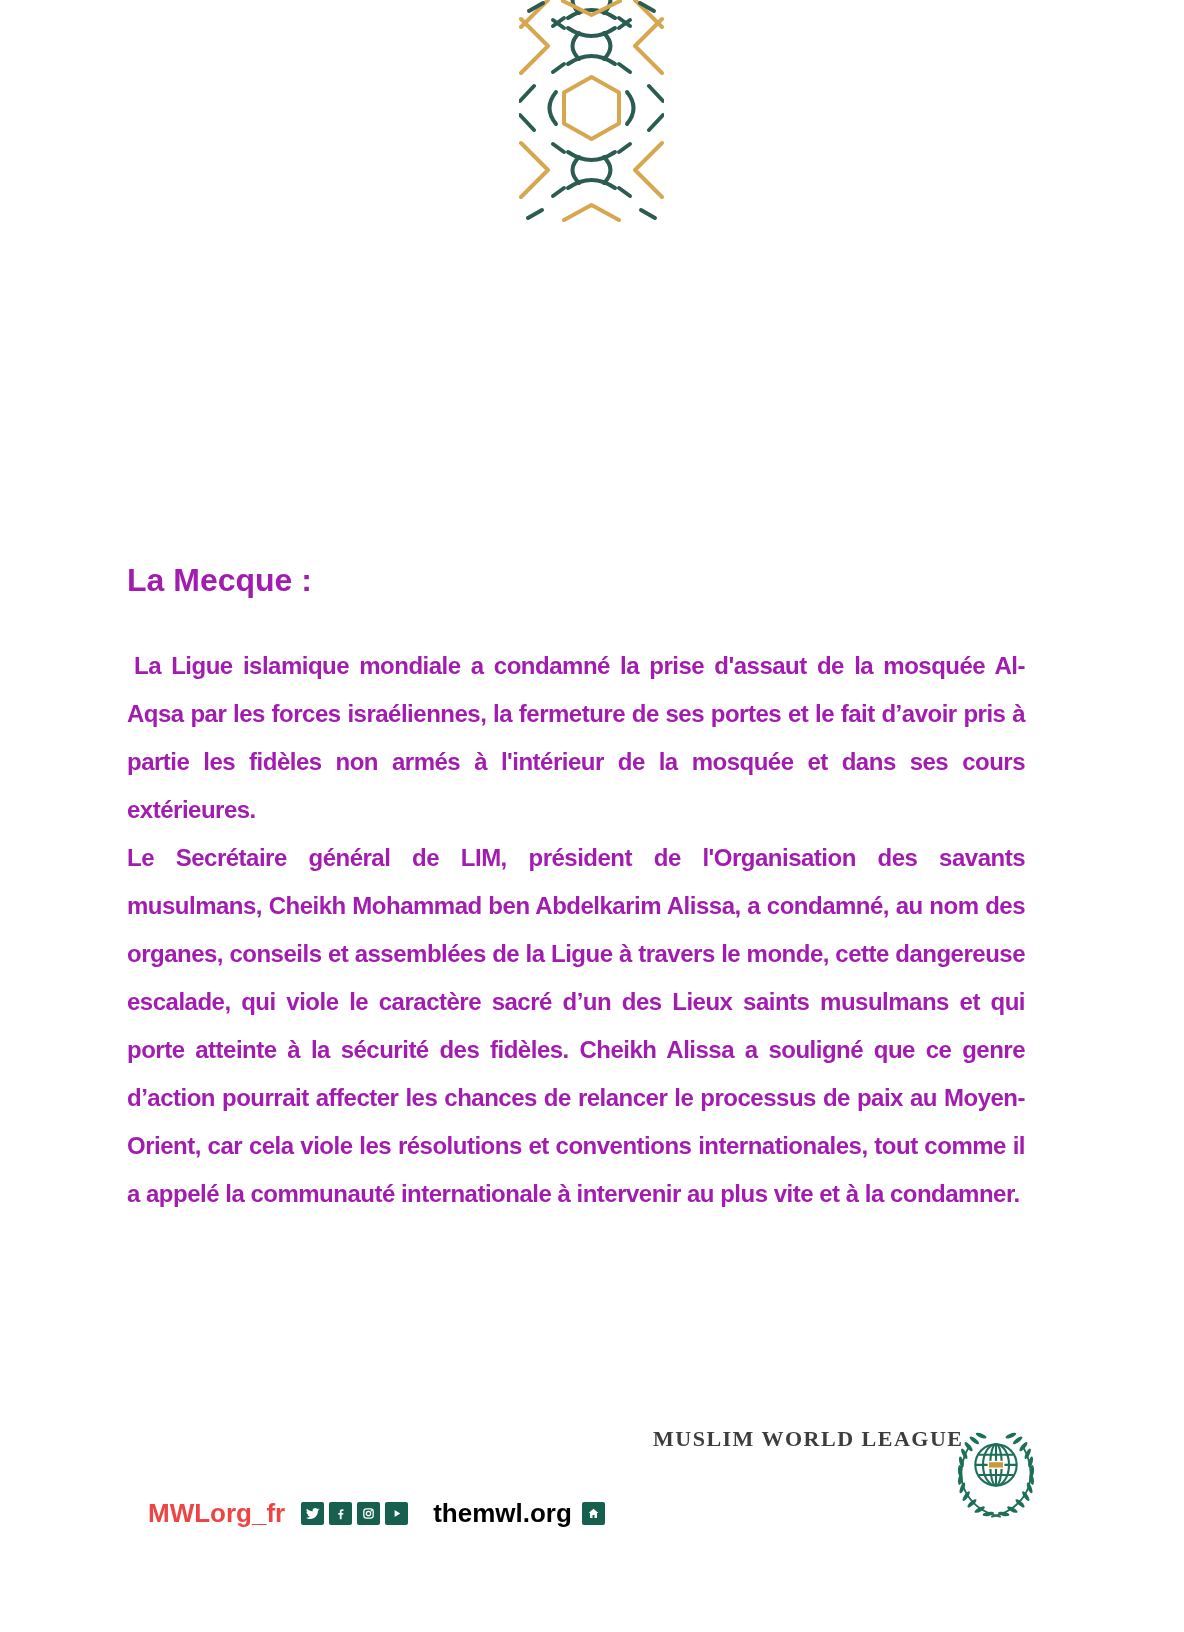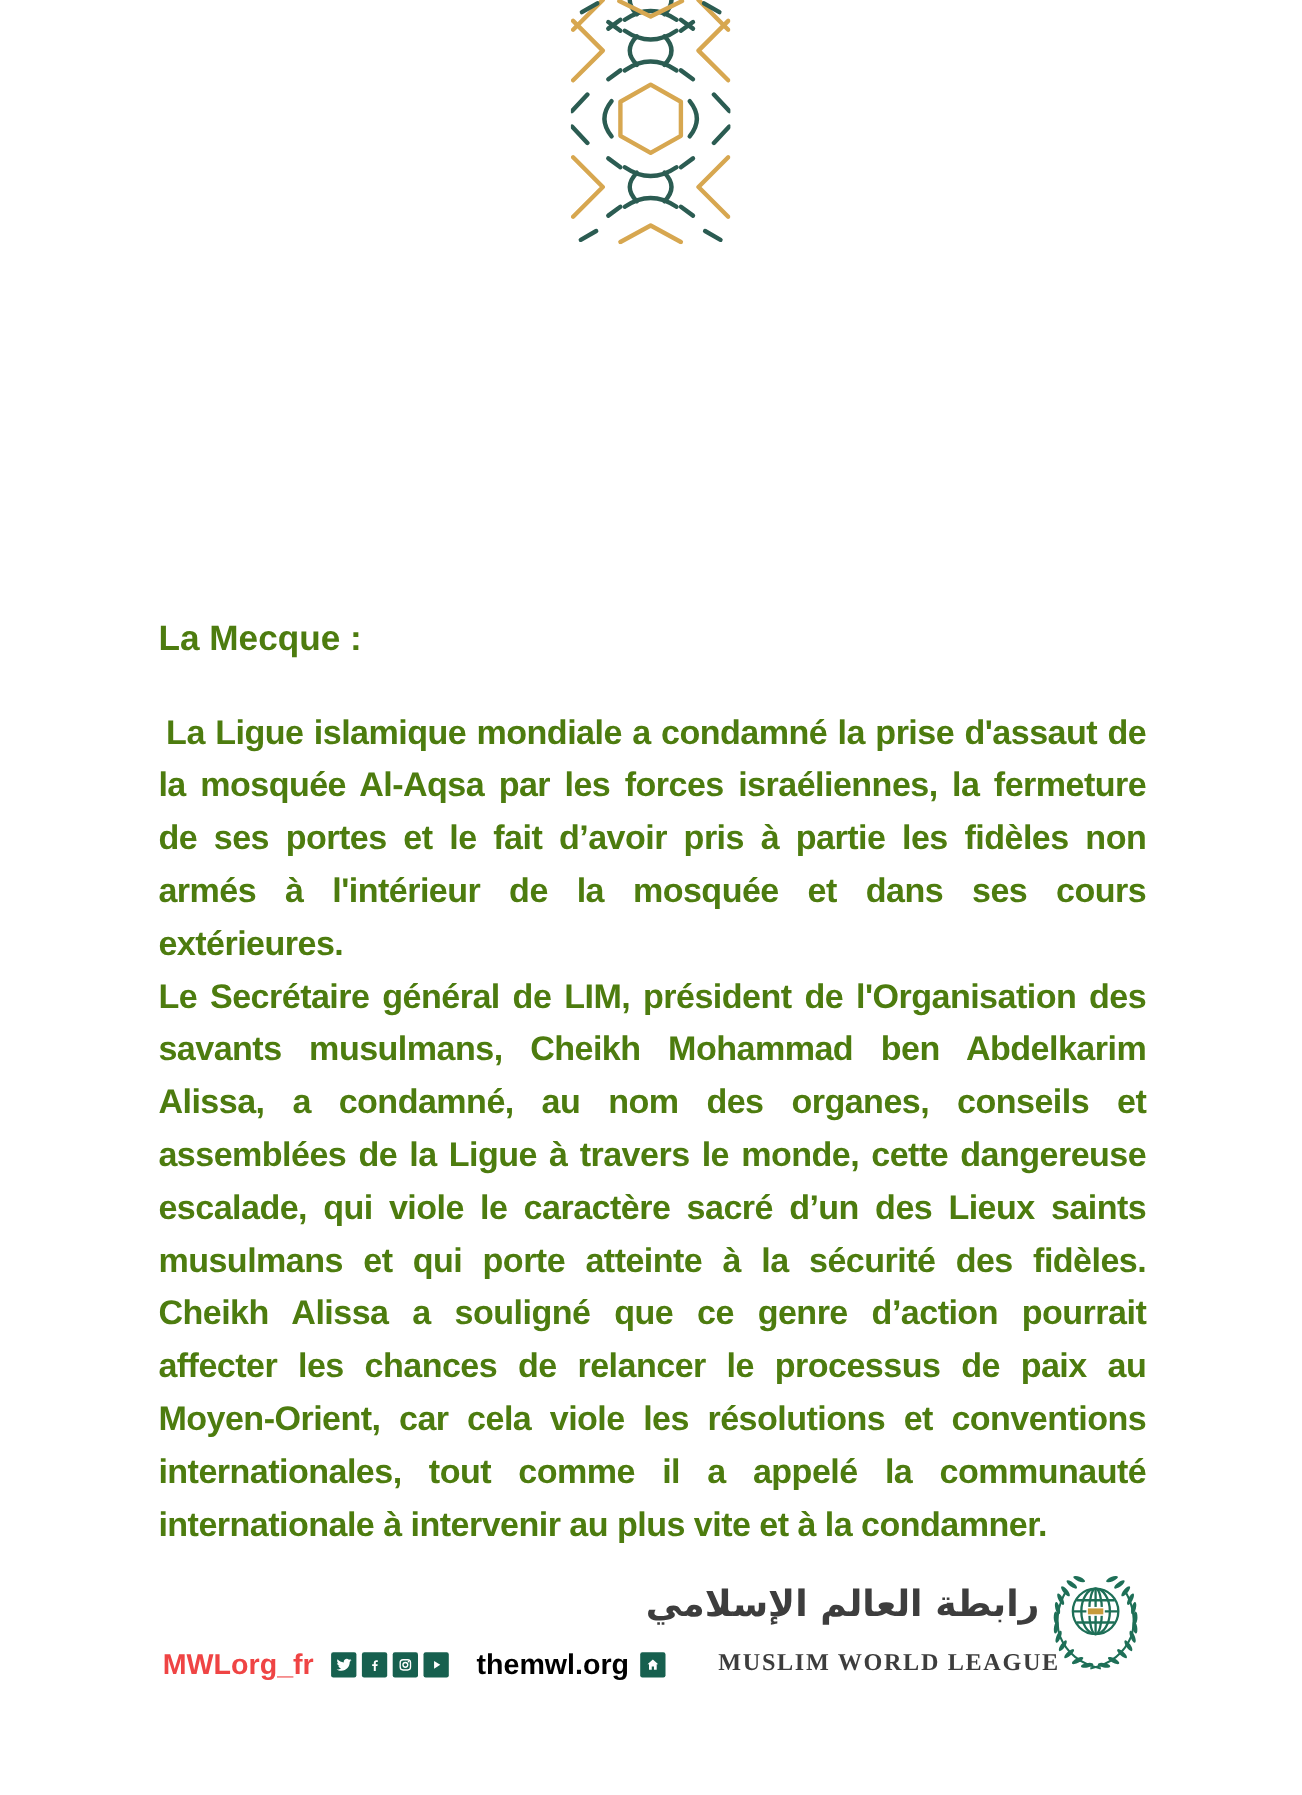--- a/index.html
+++ b/index.html
@@ -4,23 +4,23 @@
 <style>
   html,body{margin:0;padding:0;background:#ffffff;}
   .page{position:relative;width:1184px;height:1632px;background:#ffffff;overflow:hidden;
         font-family:"Liberation Sans",sans-serif;margin:0 auto;}
   
   .pattern{position:absolute;left:519px;top:0;}
   
   .title{position:absolute;left:0;right:0;top:284px;margin:0;text-align:center;
          font-size:82px;font-weight:bold;letter-spacing:-2px;color:#0b594a;line-height:1.0;}
   
-  .body-text{position:absolute;left:144px;width:898px;top:556px;color:#4d7c0f;font-weight:bold;}
+  .body-text{position:absolute;left:127px;width:898px;top:556px;color:#a21caf;font-weight:bold;}
   .dateline{margin:0;font-size:32px;line-height:48px;}
-  .para{margin:0;font-size:31px;line-height:48px;text-align:justify;letter-spacing:-0.5px;}
+  .para{margin:0;font-size:24px;line-height:48px;text-align:justify;letter-spacing:-0.5px;}
   .para.first{margin-top:38px;text-indent:7px;}
   
   .footer{position:absolute;left:148px;top:1498px;display:flex;align-items:center;}
   .handle{font-size:26px;font-weight:bold;color:#ef4444;margin-right:16px;}
   .site{font-size:26px;font-weight:bold;color:#000000;margin:0 10px 0 20px;}
   .chip{width:23px;height:23px;background:#17604f;border-radius:2px;display:flex;
         align-items:center;justify-content:center;margin-right:5px;}
   .chip svg{display:block;}
   
   .brand{position:absolute;left:653px;top:1422px;width:292px;text-align:center;color:#3d3d3d;}
@@ -111,21 +111,20 @@
     <span class="site">themwl.org</span>
 
     <span class="chip">
       <svg width="15" height="15" viewBox="0 0 24 24">
         <path fill="#ffffff" d="M12 4.2 4.2 11.2h2.2V19h4v-4.5h3.2V19h4v-7.8h2.2L12 4.2z"></path>
       </svg>
     </span>
   </div>
 
   <div class="brand">
-    <div class="arabic">رابطة العالم الإسلامي</div>
     <div class="english">MUSLIM WORLD LEAGUE</div>
   </div>
 
   <div class="emblem">
     <svg width="100" height="97" viewBox="0 0 104 100" fill="none">
       <g stroke="#1e6f57" stroke-width="2.2">
         <circle cx="52" cy="40" r="21.5"></circle>
         <ellipse cx="52" cy="40" rx="13.5" ry="21.5"></ellipse>
         <ellipse cx="52" cy="40" rx="6" ry="21.5"></ellipse>
         <line x1="30.5" y1="40" x2="73.5" y2="40"></line>

